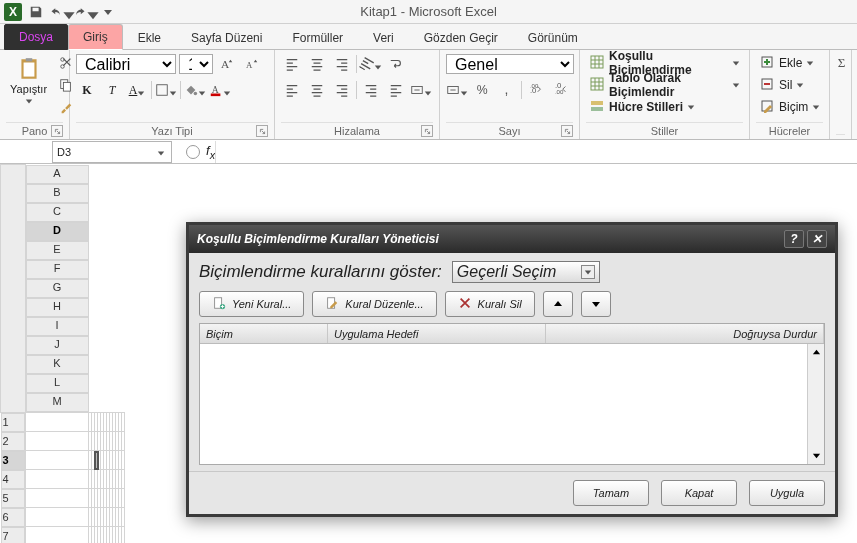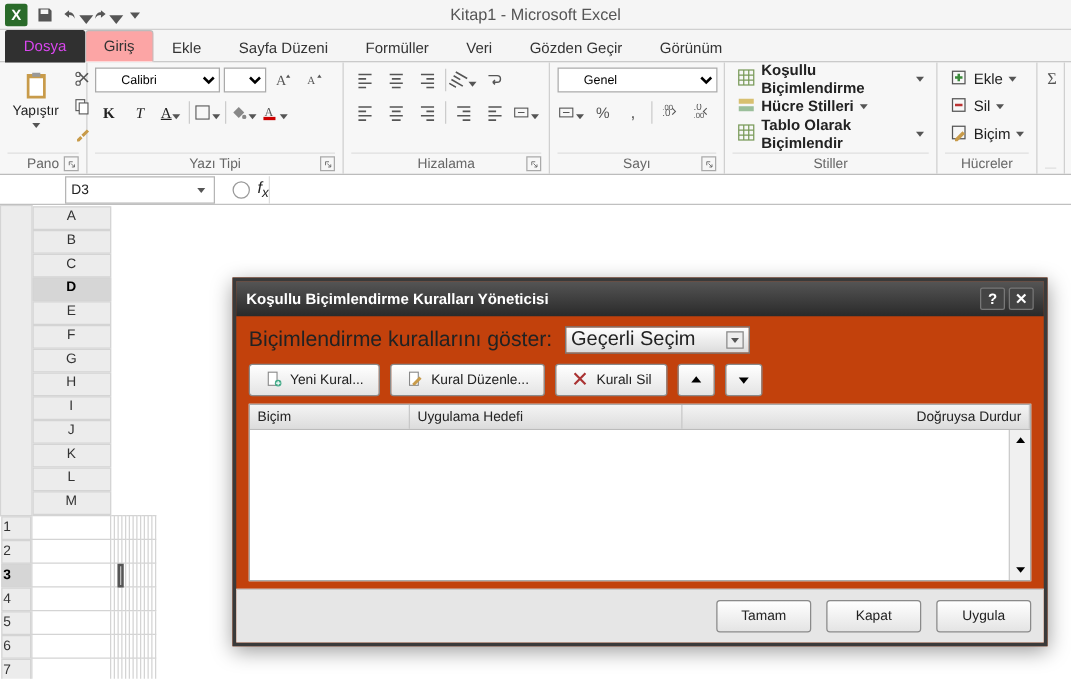--- a/index.html
+++ b/index.html
@@ -101,22 +101,22 @@
   .bigbtn .glyph{width:28px;height:28px;display:flex;align-items:center;justify-content:center;}
   .bigbtn .glyph svg{width:26px;height:26px;}
   .col{display:flex;flex-direction:column;gap:2px;}
   .row{display:flex;align-items:center;gap:3px;height:22px;}
   .sbtn{
     width:22px;height:20px;display:flex;align-items:center;justify-content:center;
     border-radius:2px;
   }
   .sbtn svg{width:14px;height:14px;fill:#555;}
   .selectbox{
-    height:20px;border:1px solid #aaa;background:#fff;font-size:10px;
-    padding:0 16px;
+    height:20px;border:1px solid #aaa;background:#fff;font-size:16px;
+    padding:0 4px;
   }
   .font-combo{width:100px;}
   .size-combo{width:34px;}
   .drop{
     display:inline-flex;align-items:center;
   }
   .drop .caret{width:8px;height:8px;}
   .styles-list{display:flex;flex-direction:column;gap:2px;font-weight:bold;}
   .style-row{display:flex;align-items:center;gap:4px;font-size:12px;padding:0 3px;height:20px;}
   .style-row svg{width:16px;height:16px;}
@@ -157,23 +157,23 @@
   }
   table.sheet td.sel{
     background:#bdbdbd;outline:2px solid #555;outline-offset:-2px;
   }
   
   .dialog {
     position:absolute;
     left:186px; top:222px;
     width:652px; height:295px;
     border:3px solid #3a3a3a;
-    background:#c2410c;
+    background:#e5e5e5;
     box-shadow:0 4px 16px rgba(0,0,0,.4);
-    display:flex;flex-direction:column;
+    display:flex;flex-direction:column;font-style:italic;
   }
   .dlg-title{
     background:linear-gradient(#555,#2a2a2a);
     color:#fff;font-weight:bold;font-size:12px;
     padding:5px 8px;display:flex;align-items:center;justify-content:space-between;
   }
   .dlg-title .winbtns{display:flex;gap:3px;}
   .dlg-title .winbtn{
     width:20px;height:18px;background:#444;border:1px solid #777;
     display:flex;align-items:center;justify-content:center;color:#fff;
@@ -635,32 +635,32 @@
           <span><svg>
                 <use href="#i-grid"></use>
               </svg></span>
           <span>Koşullu Biçimlendirme</span>
           <span class="caret"><svg>
                 <use href="#i-caret"></use>
               </svg></span>
         </div>
         <div class="style-row">
           <span><svg>
-                <use href="#i-styles"></use>
-              </svg></span>
-          <span>Hücre Stilleri</span>
+                <use href="#i-grid"></use>
+              </svg></span>
+          <span>Tablo Olarak Biçimlendir</span>
           <span class="caret"><svg>
                 <use href="#i-caret"></use>
               </svg></span>
         </div>
         <div class="style-row">
           <span><svg>
-                <use href="#i-grid"></use>
-              </svg></span>
-          <span>Tablo Olarak Biçimlendir</span>
+                <use href="#i-styles"></use>
+              </svg></span>
+          <span>Hücre Stilleri</span>
           <span class="caret"><svg>
                 <use href="#i-caret"></use>
               </svg></span>
         </div>
       </div>
     </div>
     <div class="group-label"><span>Stiller</span></div>
   </div>
 
   <div class="group" style="width:80px">

